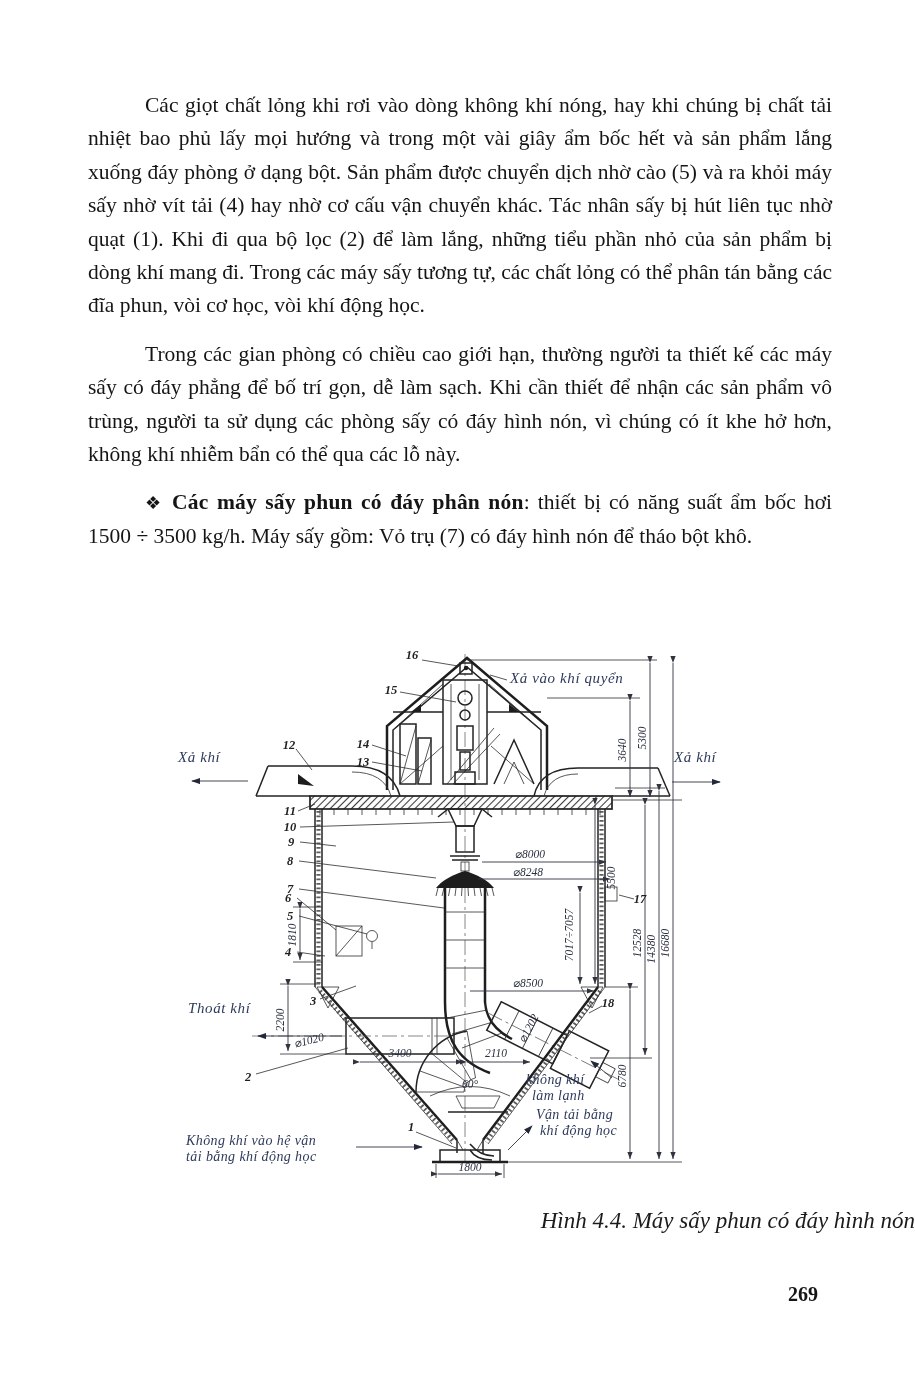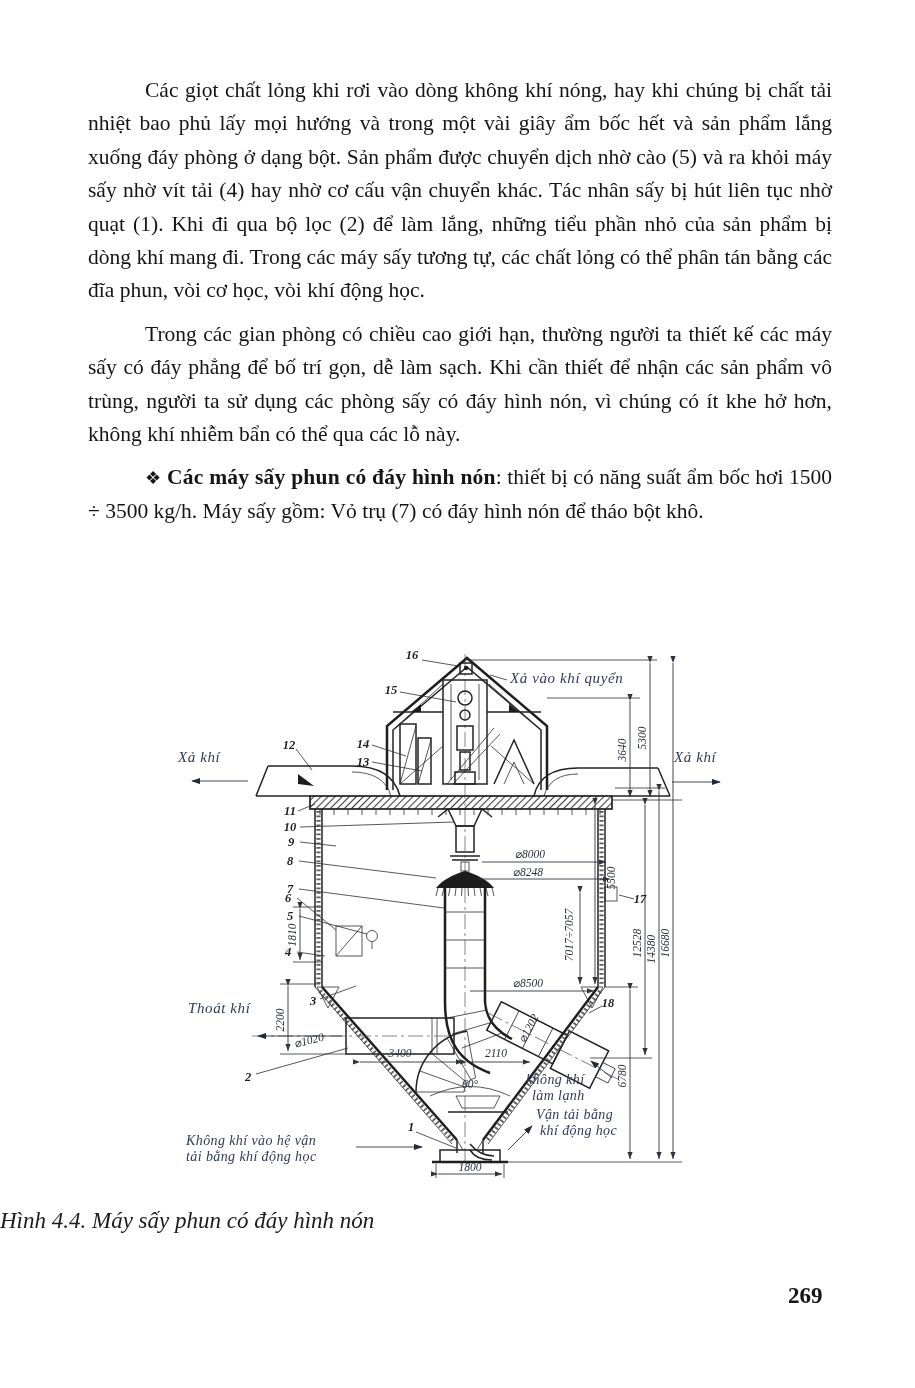--- a/index.html
+++ b/index.html
@@ -5,30 +5,30 @@
   html,body{margin:0;padding:0;}
   body{
     width:915px;height:1388px;position:relative;background:#ffffff;
     font-family:"Liberation Serif","DejaVu Serif",serif;color:#151515;
     overflow:hidden;
   }
   .textcol{
     position:absolute;left:88px;top:74px;width:744px;
     font-size:21.5px;line-height:33.4px;text-align:justify;
   }
-  .textcol p{margin:0 0 10px 0;text-indent:57px;}
+  .textcol p{margin:15px 0 10px 0;text-indent:57px;}
   .marker{font-family:"DejaVu Sans",sans-serif;font-size:18px;}
   b{letter-spacing:.2px;}
   .figure{position:absolute;left:160px;top:650px;width:600px;height:548px;}
   .caption{
-    position:absolute;left:0;top:1208px;width:915px;text-align:left;
+    position:absolute;left:0;top:1208px;width:915px;text-align:right;
     font-style:italic;font-size:23px;color:#1b1b1b;
   }
   .pagenum{
-    position:absolute;left:788px;top:1283px;font-weight:bold;font-size:23px;
+    position:absolute;left:788px;top:1283px;font-weight:bold;font-size:20px;
   }
   
   .ln{stroke:#232323;stroke-width:1.5;fill:none;}
   .thk{stroke:#1e1e1e;stroke-width:2.5;fill:none;}
   .thin{stroke:#2d2d2d;stroke-width:.8;fill:none;}
   .bead{stroke:#3f3f3f;stroke-width:4.2;fill:none;stroke-dasharray:1.8,2.7;opacity:.85;}
   .cl{stroke:#555;stroke-width:.7;fill:none;stroke-dasharray:15,4,3,4;}
   .dim{stroke:#30343f;stroke-width:.9;fill:none;}
   .dkfill{fill:#1d1d1d;stroke:none;}
   text{fill:#23283a;}
@@ -36,21 +36,21 @@
   .partt{font-style:italic;font-size:12.5px;font-weight:bold;fill:#1f1f1f;}
   .viet{font-style:italic;font-size:14px;fill:#2e3a5c;letter-spacing:.4px;}
   .viet2{font-style:italic;font-size:15px;fill:#2e3a5c;letter-spacing:.6px;}
 </style>
 </head>
 <body>
 
 <div class="textcol">
   <p>Các giọt chất lỏng khi rơi vào dòng không khí nóng, hay khi chúng bị chất tải nhiệt bao phủ lấy mọi hướng và trong một vài giây ẩm bốc hết và sản phẩm lắng xuống đáy phòng ở dạng bột. Sản phẩm được chuyển dịch nhờ cào (5) và ra khỏi máy sấy nhờ vít tải (4) hay nhờ cơ cấu vận chuyển khác. Tác nhân sấy bị hút liên tục nhờ quạt (1). Khi đi qua bộ lọc (2) để làm lắng, những tiểu phần nhỏ của sản phẩm bị dòng khí mang đi. Trong các máy sấy tương tự, các chất lỏng có thể phân tán bằng các đĩa phun, vòi cơ học, vòi khí động học.</p>
   <p>Trong các gian phòng có chiều cao giới hạn, thường người ta thiết kế các máy sấy có đáy phẳng để bố trí gọn, dễ làm sạch. Khi cần thiết để nhận các sản phẩm vô trùng, người ta sử dụng các phòng sấy có đáy hình nón, vì chúng có ít khe hở hơn, không khí nhiễm bẩn có thể qua các lỗ này.</p>
-  <p><span class="marker">❖</span>&nbsp;<b>Các máy sấy phun có đáy hình nón</b><span>: thiết bị có năng suất ẩm bốc hơi 1500 ÷ 3500 kg/h. Máy sấy gồm: Vỏ trụ (7) có đáy hình nón để tháo bột khô.</span></p>
+  <p><span class="marker">❖</span>&nbsp;<b>Các máy sấy phun có đáy phân nón</b><span>: thiết bị có năng suất ẩm bốc hơi 1500 ÷ 3500 kg/h. Máy sấy gồm: Vỏ trụ (7) có đáy hình nón để tháo bột khô.</span></p>
 </div>
 
 <svg class="figure" viewBox="0 0 600 548" xmlns="http://www.w3.org/2000/svg">
   <defs>
     <marker id="arr" markerWidth="10" markerHeight="8" refX="9" refY="3.5" orient="auto">
       <path d="M0,0 L10,3.5 L0,7 Z" fill="#23283a"></path>
     </marker>
     <marker id="arrS" markerWidth="9" markerHeight="7" refX="8" refY="3" orient="auto">
       <path d="M0,0 L8,3 L0,6 Z" fill="#30343f"></path>
     </marker>

